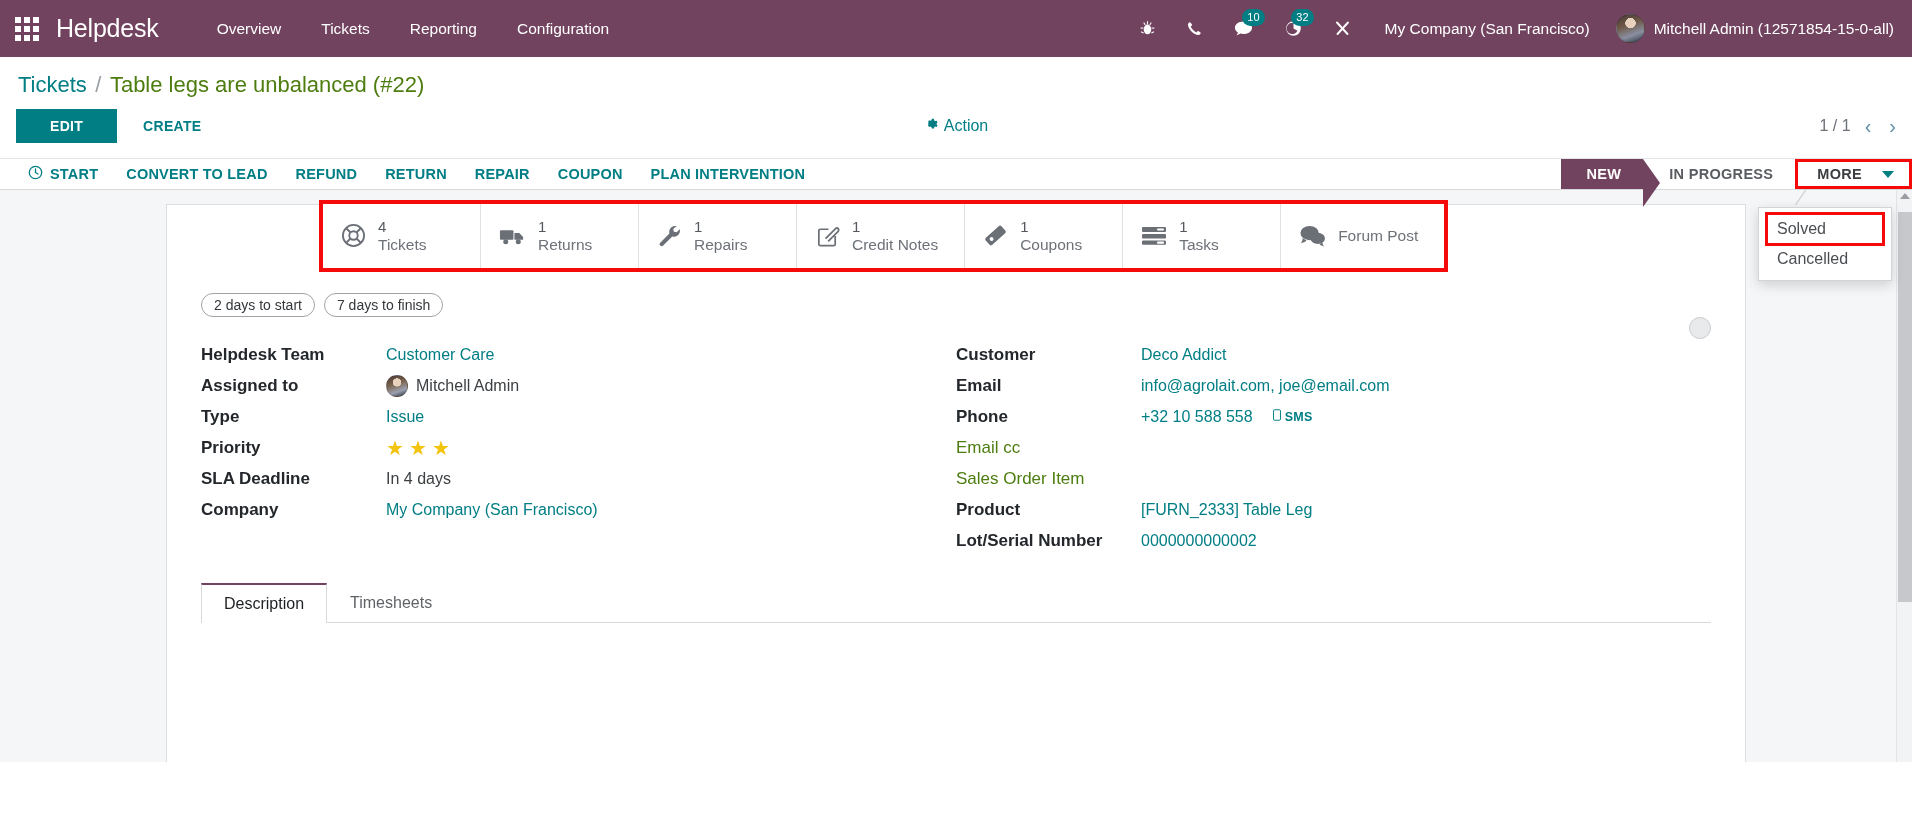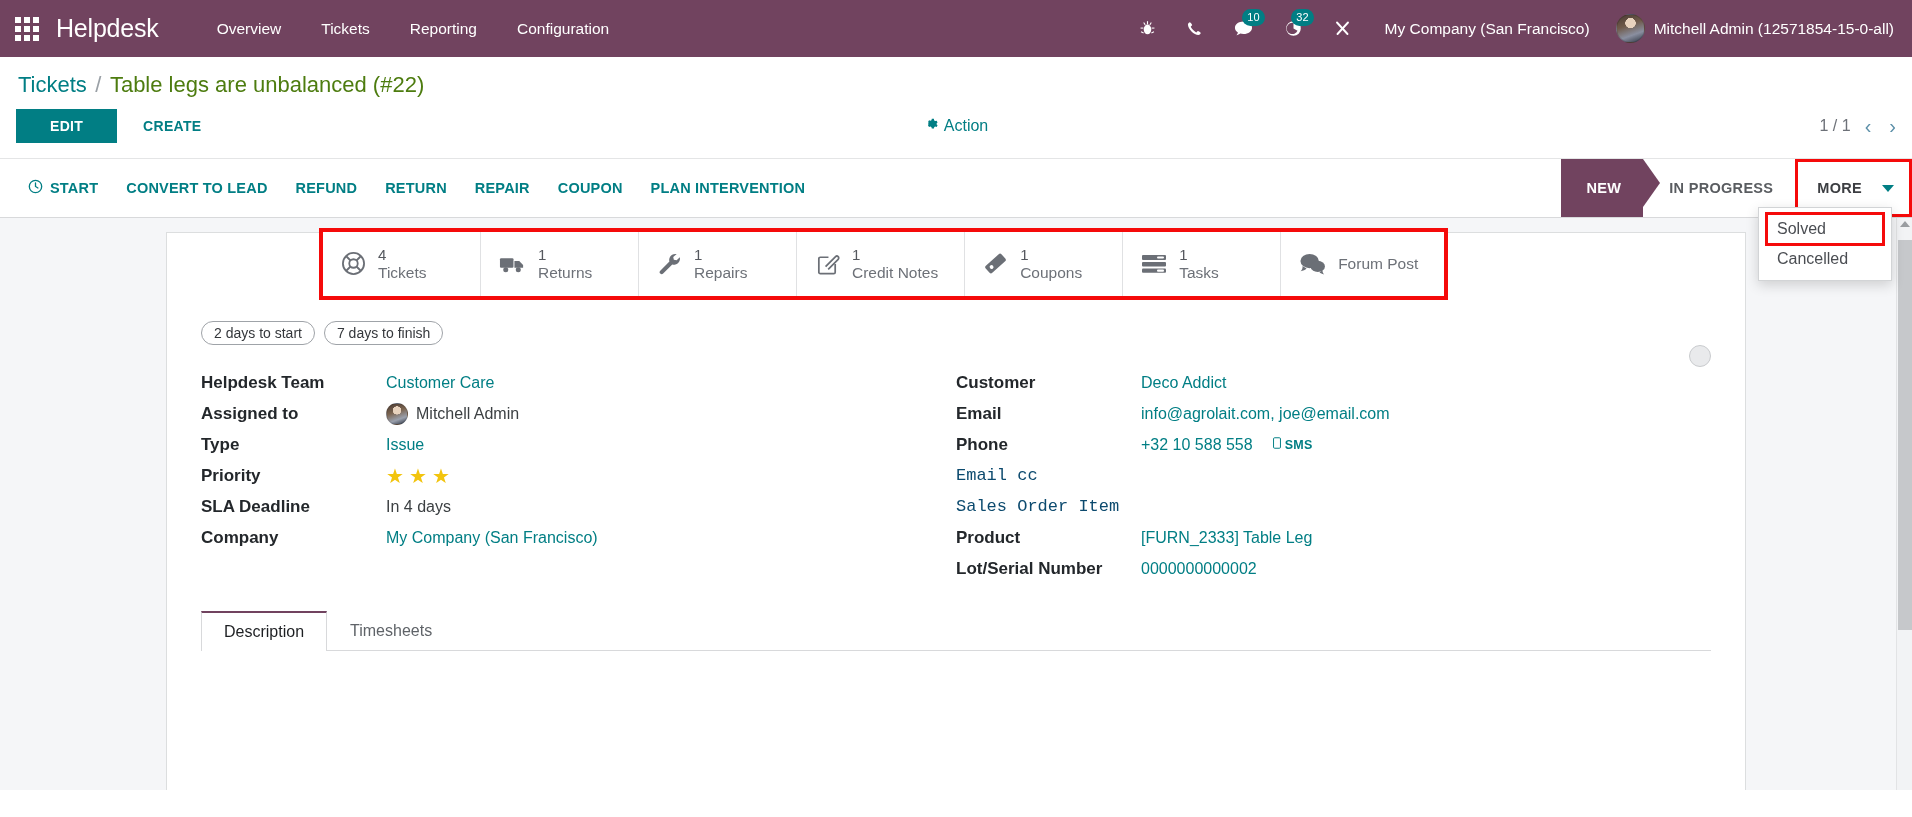--- a/index.html
+++ b/index.html
@@ -133,21 +133,21 @@
   }
   .pager-arrows { display: flex; gap: 18px; }
   .pager-arrows span { color: #5b8fa8; cursor: pointer; font-size: 20px; line-height: 1; }
 
   
   .statusbar-row {
     display: flex; align-items: stretch;
     border-top: 1px solid #e4e5e6;
     border-bottom: 1px solid #d8d9db;
     background: #fff;
-    height: 60px;
+    height: 32px;
     position: relative;
     z-index: 40;
   }
   .wf-buttons { display: flex; align-items: center; padding-left: 14px; gap: 0; }
   .wf-btn {
     color: #017e84; font-size: 14.5px; font-weight: 700; letter-spacing: .2px;
     padding: 6px 14px; cursor: pointer; text-transform: uppercase;
     display: flex; align-items: center; gap: 7px; white-space: nowrap;
   }
 
@@ -267,21 +267,21 @@
     padding: 3px 12px; font-size: 14px; color: #34373b;
   }
 
   .form-cols { display: flex; gap: 0; }
   .fcol { width: 50%; padding-right: 40px; }
   .frow { display: flex; align-items: center; min-height: 31px; margin-bottom: 0px; }
   .flabel {
     width: 185px; flex: none;
     font-size: 17px; font-weight: 700; color: #23272b;
   }
-  .flabel.empty { color: #0c4a6e; font-weight: 400; font-family: Liberation Mono, monospace; }
+  .flabel.empty { color: #4d7c0f; font-weight: 400; }
   .fval { font-size: 16px; color: #3c4043; display: flex; align-items: center; gap: 8px; }
   .fval a, .flink { color: #017e84; text-decoration: none; cursor: pointer; }
   .fval.plain { color: #3c4043; }
 
   .mini-avatar {
     width: 22px; height: 22px; border-radius: 50%;
     background:
       radial-gradient(circle at 50% 32%, #e8d2bd 0 24%, transparent 25%),
       linear-gradient(160deg, #4a3b33 0%, #7b6450 40%, #9aa0ad 72%, #2c3340 100%);
     border: 1px solid rgba(0,0,0,.12);

